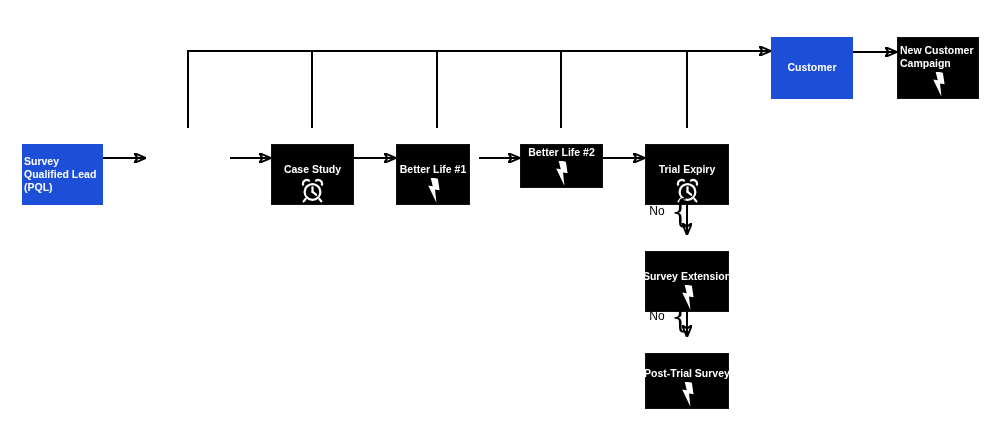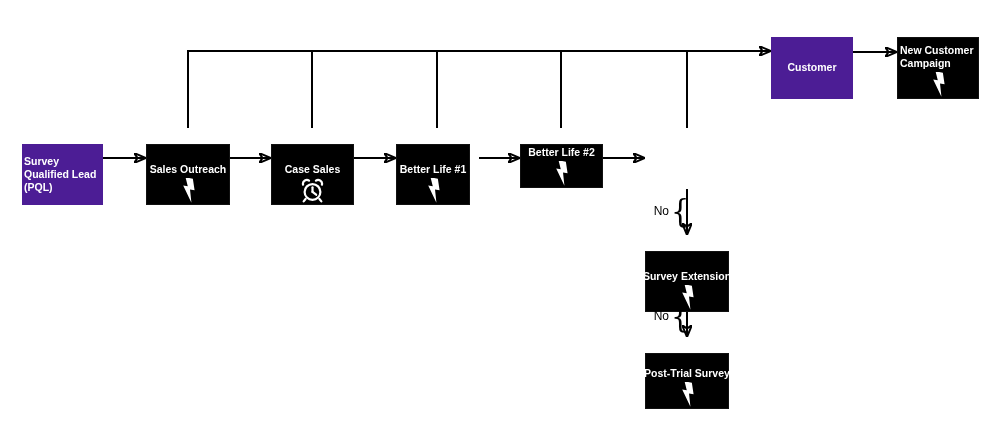--- a/index.html
+++ b/index.html
@@ -8,27 +8,27 @@
     font-family:"Liberation Sans", sans-serif;overflow:hidden;
   }
   .edges{position:absolute;left:0;top:0;width:1000px;height:421px;}
   .edges path{stroke:#000000;stroke-width:2;fill:none;}
   .node{
     position:absolute;display:flex;flex-direction:column;align-items:center;
     text-align:left;color:#ffffff;font-weight:bold;font-size:10.5px;line-height:1.25;
     box-sizing:border-box;
     margin-top:16px;
   }
-  .node.yellow{background:#4c1d95;justify-content:center;}
+  .node.yellow{background:#1d4ed8;justify-content:center;}
   .node.black{background:#000000;border:1px solid #111111;justify-content:flex-end;padding-bottom:1px;}
   .node .label{display:block;padding:0 2px;}
   .node .label.one-line{white-space:nowrap;}
   .node .icon{display:block;margin-top:2px;line-height:0;}
   .no-label{
-    position:absolute;font-size:12px;color:#000000;width:24px;text-align:right;
+    position:absolute;font-size:12px;color:#000000;width:24px;text-align:center;
   }
   .brace{
     position:absolute;font-family:"DejaVu Serif", serif;font-size:32px;line-height:30px;
     color:#000000;transform:scaleX(0.9);font-weight:normal;
   }
 </style>
 </head>
 <body>
 
 <div class="canvas">
@@ -51,33 +51,23 @@
     <path d="M687 51 L687 128"></path>
     <path d="M853 52 L896 52" marker-end="url(#arw)"></path>
     <path d="M687 189 L687 234" marker-end="url(#arw)"></path>
     <path d="M687 296 L687 336" marker-end="url(#arw)"></path>
   </svg>
 
   <div class="node yellow" style="left:22px;top:128px;width:81px;height:61px">
     <span class="label">Survey Qualified Lead (PQL)</span>
   </div>
 
-  <div class="node black" style="left:146px;top:128px;width:84px;height:61px">
-    <span class="label one-line">Sales Outreach</span>
-    <span class="icon">
-      <svg width="21" height="25" viewBox="0 0 19 27">
-          <g transform="rotate(10 9 13)">
-            <path d="M12 0 L4 0 L8 9 L3 9 L15 26 L11 12 L16 12 Z" fill="#ffffff"></path>
-          </g>
-        </svg>
-    </span>
-  </div>
 
   <div class="node black" style="left:271px;top:128px;width:83px;height:61px">
-    <span class="label one-line">Case Sales</span>
+    <span class="label one-line">Case Study</span>
     <span class="icon">
       <svg width="27" height="25" viewBox="0 0 28 26">
           <g fill="none" stroke="#ffffff" stroke-width="2.3" stroke-linecap="round">
             <circle cx="14" cy="14.5" r="8.2"></circle>
             <path d="M14 14.5 V9.7"></path>
             <path d="M14 14.5 L17.8 17.4"></path>
             <path d="M4.2 7 C3.2 2.6 8 0.9 10.4 2.7"></path>
             <path d="M23.8 7 C24.8 2.6 20 0.9 17.6 2.7"></path>
             <path d="M6.8 21.8 L4.8 24.3"></path>
             <path d="M21.2 21.8 L23.2 24.3"></path>
@@ -101,20 +91,36 @@
     <span class="label one-line">Better Life #2</span>
     <span class="icon">
       <svg width="21" height="25" viewBox="0 0 19 27">
           <g transform="rotate(10 9 13)">
             <path d="M12 0 L4 0 L8 9 L3 9 L15 26 L11 12 L16 12 Z" fill="#ffffff"></path>
           </g>
         </svg>
     </span>
   </div>
 
+  <div class="node black" style="left:645px;top:128px;width:84px;height:61px">
+    <span class="label one-line">Trial Expiry</span>
+    <span class="icon">
+      <svg width="27" height="25" viewBox="0 0 28 26">
+          <g fill="none" stroke="#ffffff" stroke-width="2.3" stroke-linecap="round">
+            <circle cx="14" cy="14.5" r="8.2"></circle>
+            <path d="M14 14.5 V9.7"></path>
+            <path d="M14 14.5 L17.8 17.4"></path>
+            <path d="M4.2 7 C3.2 2.6 8 0.9 10.4 2.7"></path>
+            <path d="M23.8 7 C24.8 2.6 20 0.9 17.6 2.7"></path>
+            <path d="M6.8 21.8 L4.8 24.3"></path>
+            <path d="M21.2 21.8 L23.2 24.3"></path>
+          </g>
+        </svg>
+    </span>
+  </div>
 
   <div class="node yellow" style="left:771px;top:21px;width:82px;height:62px">
     <span class="label one-line">Customer</span>
   </div>
 
   <div class="node black" style="left:897px;top:21px;width:82px;height:62px">
     <span class="label">New Customer Campaign</span>
     <span class="icon">
       <svg width="21" height="25" viewBox="0 0 19 27">
           <g transform="rotate(10 9 13)">

